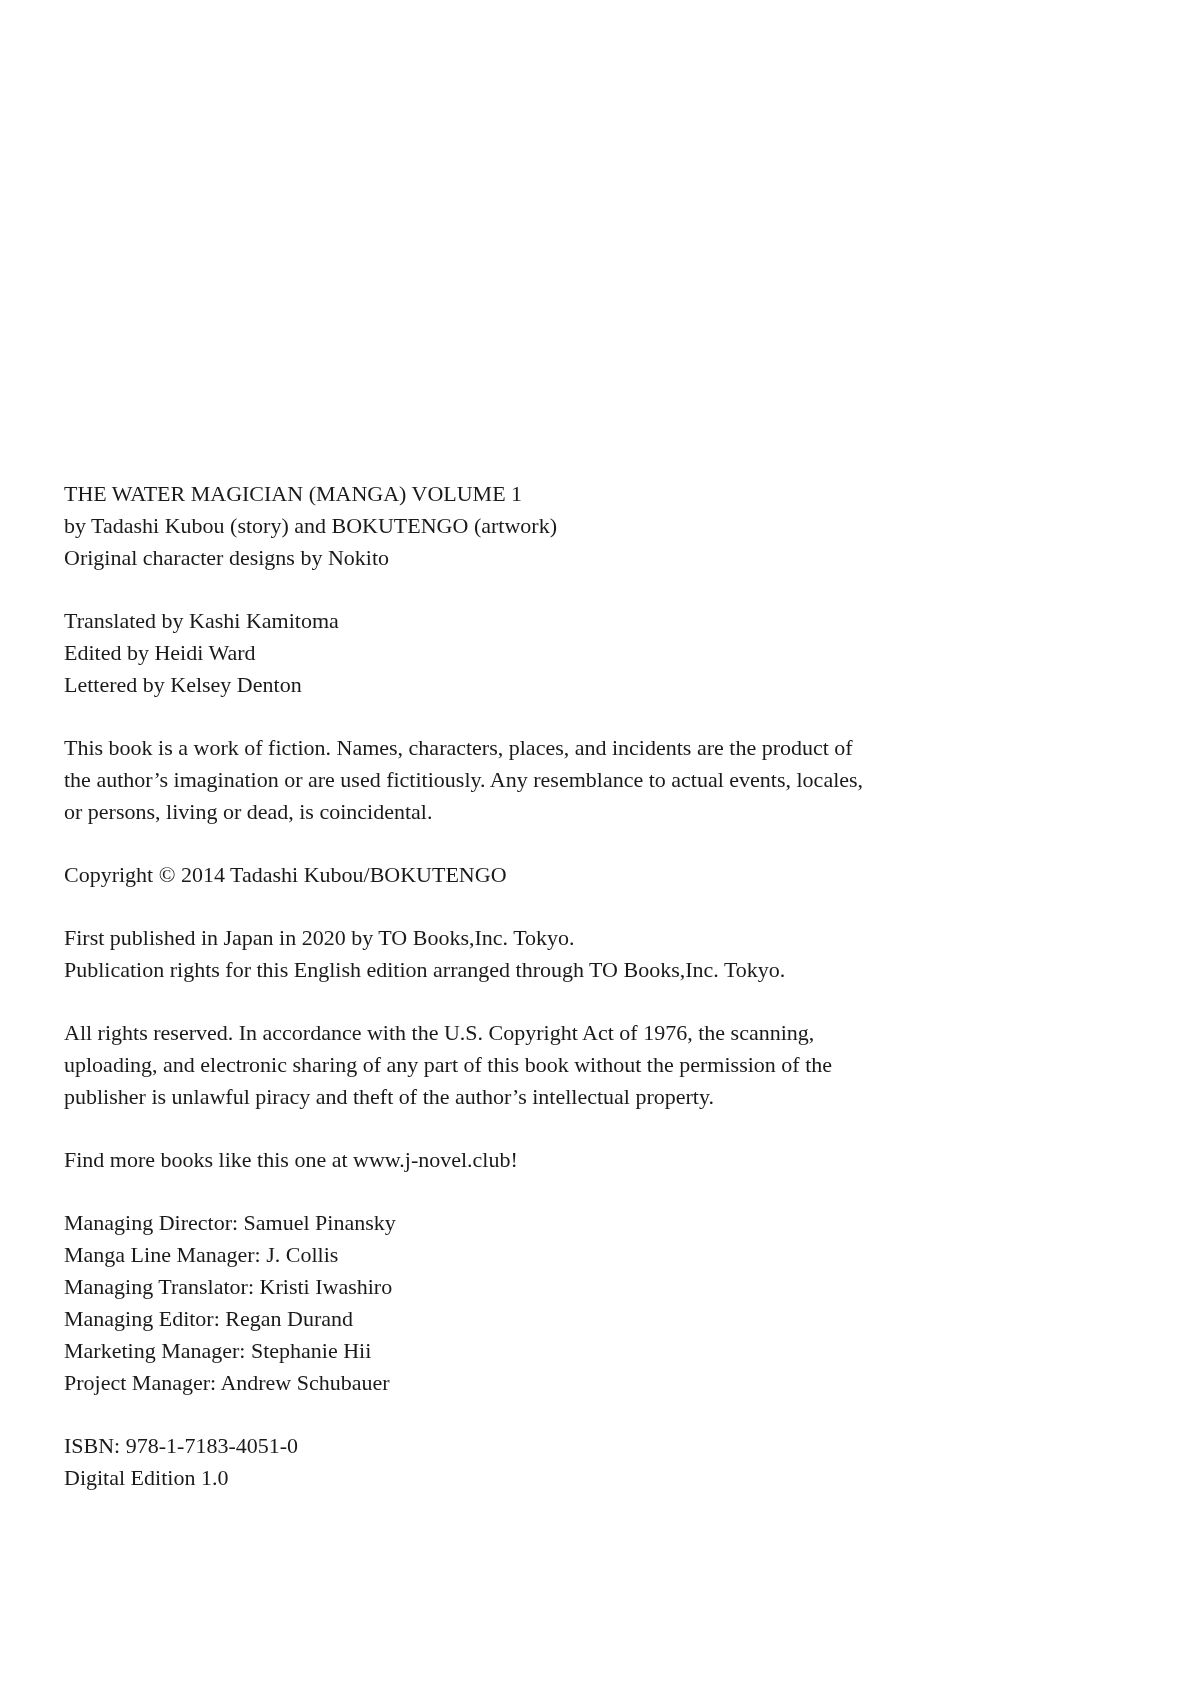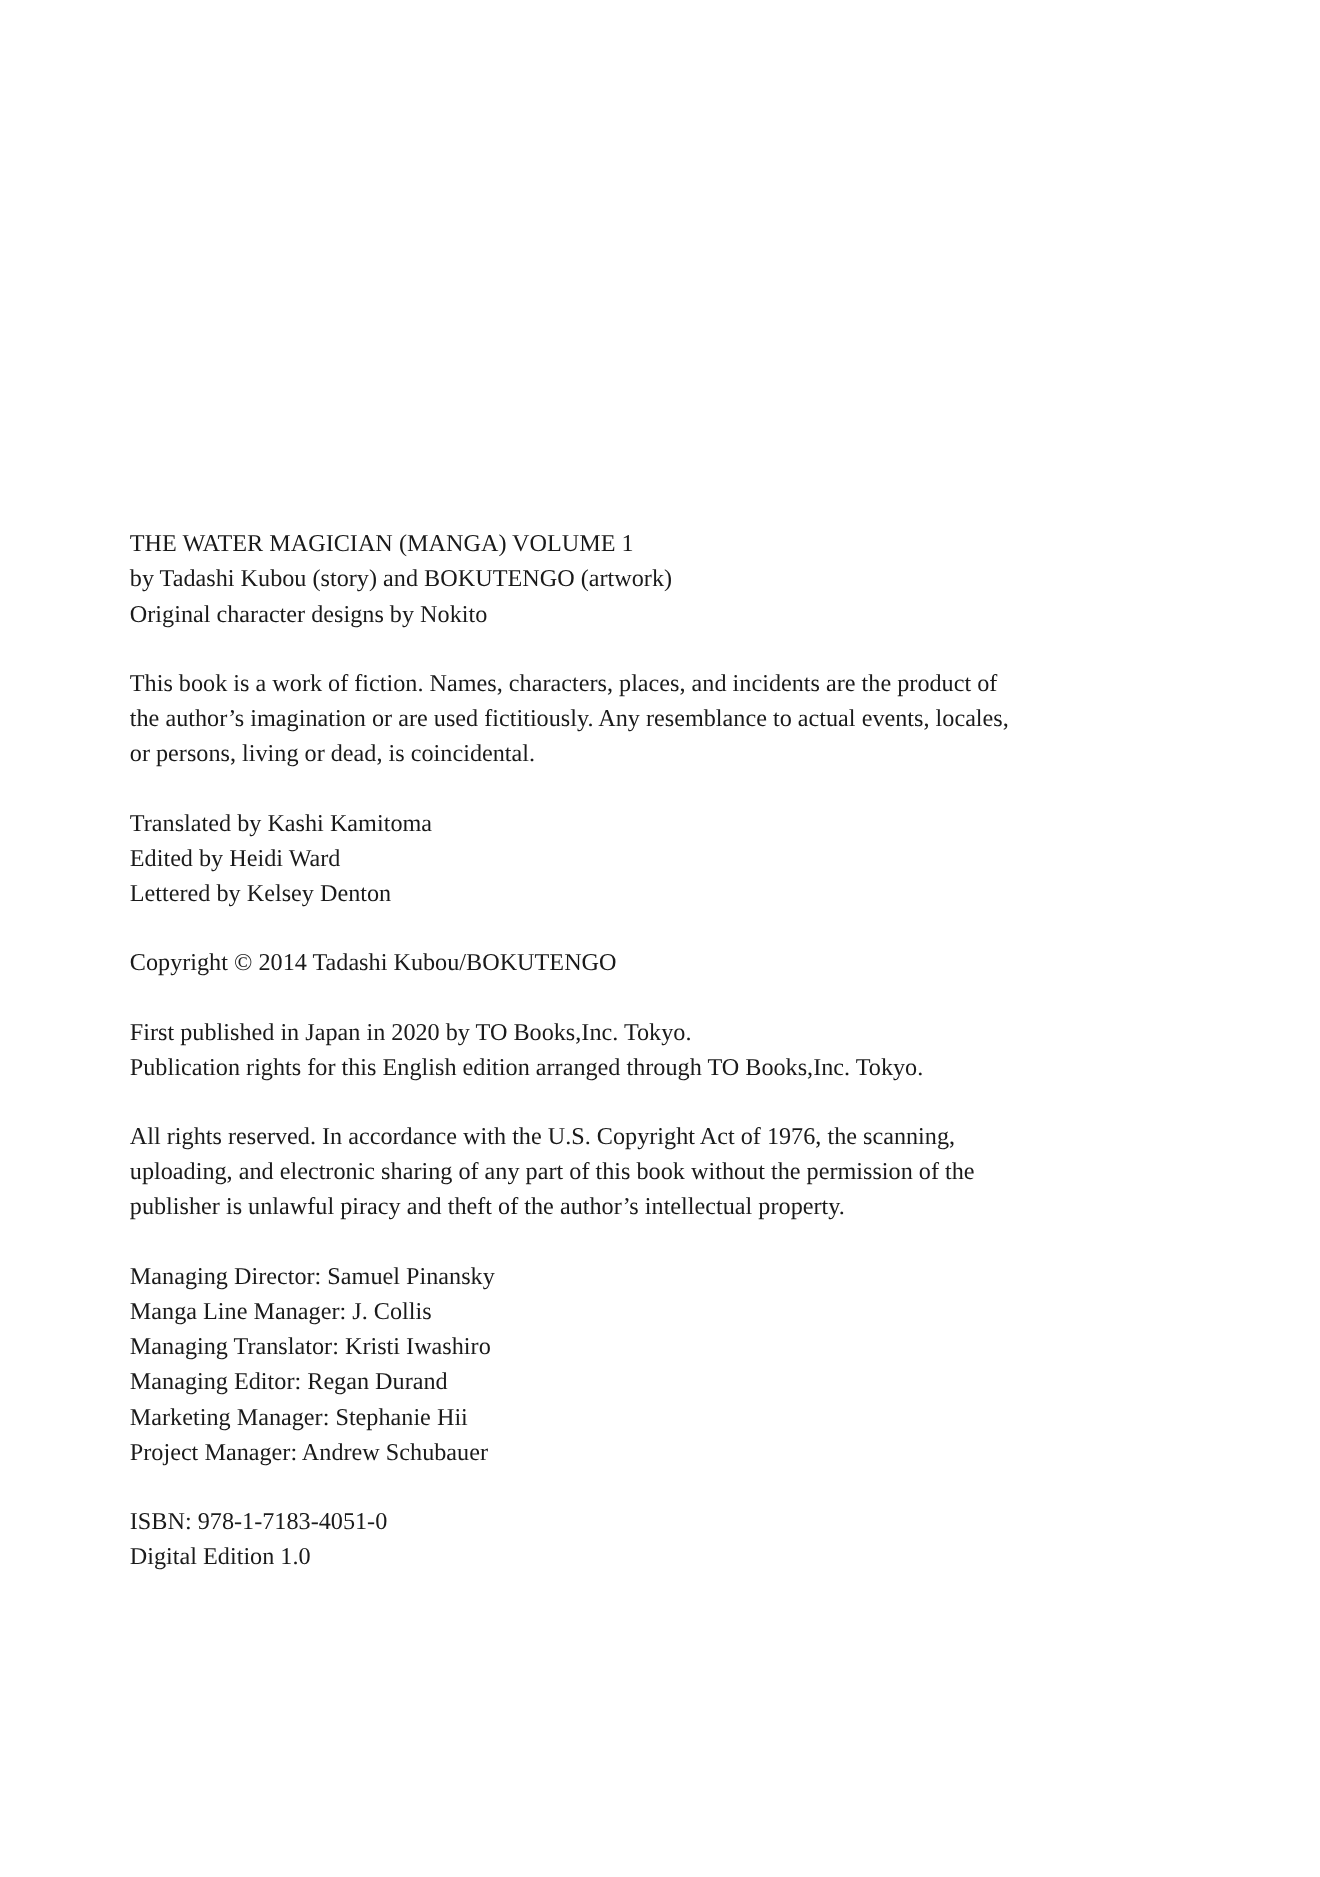--- a/index.html
+++ b/index.html
@@ -9,58 +9,59 @@
   body {
     width: 1200px;
     height: 1706px;
     background: #ffffff;
     overflow: hidden;
   }
   .page {
     box-sizing: border-box;
     width: 976px;
     height: 1706px;
-    padding: 478px 40px 0 118px;
+    padding: 478px 40px 0 64px;
     font-family: "Liberation Serif", "DejaVu Serif", serif;
     font-size: 22px;
     line-height: 32px;
     color: #1a1a1a;
   }
   .page p {
     margin: 0 0 31px 0;
     white-space: pre-line;
     width: 1020px;
     letter-spacing: 0px;
   }
 </style>
 </head>
 <body>
 
 <div class="page">
   <p>THE WATER MAGICIAN (MANGA) VOLUME 1
 by Tadashi Kubou (story) and BOKUTENGO (artwork)
 Original character designs by Nokito</p>
 
+  <p>Translated by Kashi Kamitoma
+Edited by Heidi Ward
+Lettered by Kelsey Denton</p>
+
   <p>This book is a work of fiction. Names, characters, places, and incidents are the product of
 the author’s imagination or are used fictitiously. Any resemblance to actual events, locales,
 or persons, living or dead, is coincidental.</p>
-
-  <p>Translated by Kashi Kamitoma
-Edited by Heidi Ward
-Lettered by Kelsey Denton</p>
 
   <p>Copyright © 2014 Tadashi Kubou/BOKUTENGO</p>
 
   <p>First published in Japan in 2020 by TO Books,Inc. Tokyo.
 Publication rights for this English edition arranged through TO Books,Inc. Tokyo.</p>
 
   <p>All rights reserved. In accordance with the U.S. Copyright Act of 1976, the scanning,
 uploading, and electronic sharing of any part of this book without the permission of the
 publisher is unlawful piracy and theft of the author’s intellectual property.</p>
 
+  <p>Find more books like this one at www.j-novel.club!</p>
 
   <p>Managing Director: Samuel Pinansky
 Manga Line Manager: J. Collis
 Managing Translator: Kristi Iwashiro
 Managing Editor: Regan Durand
 Marketing Manager: Stephanie Hii
 Project Manager: Andrew Schubauer</p>
 
   <p>ISBN: 978-1-7183-4051-0
 Digital Edition 1.0</p>

